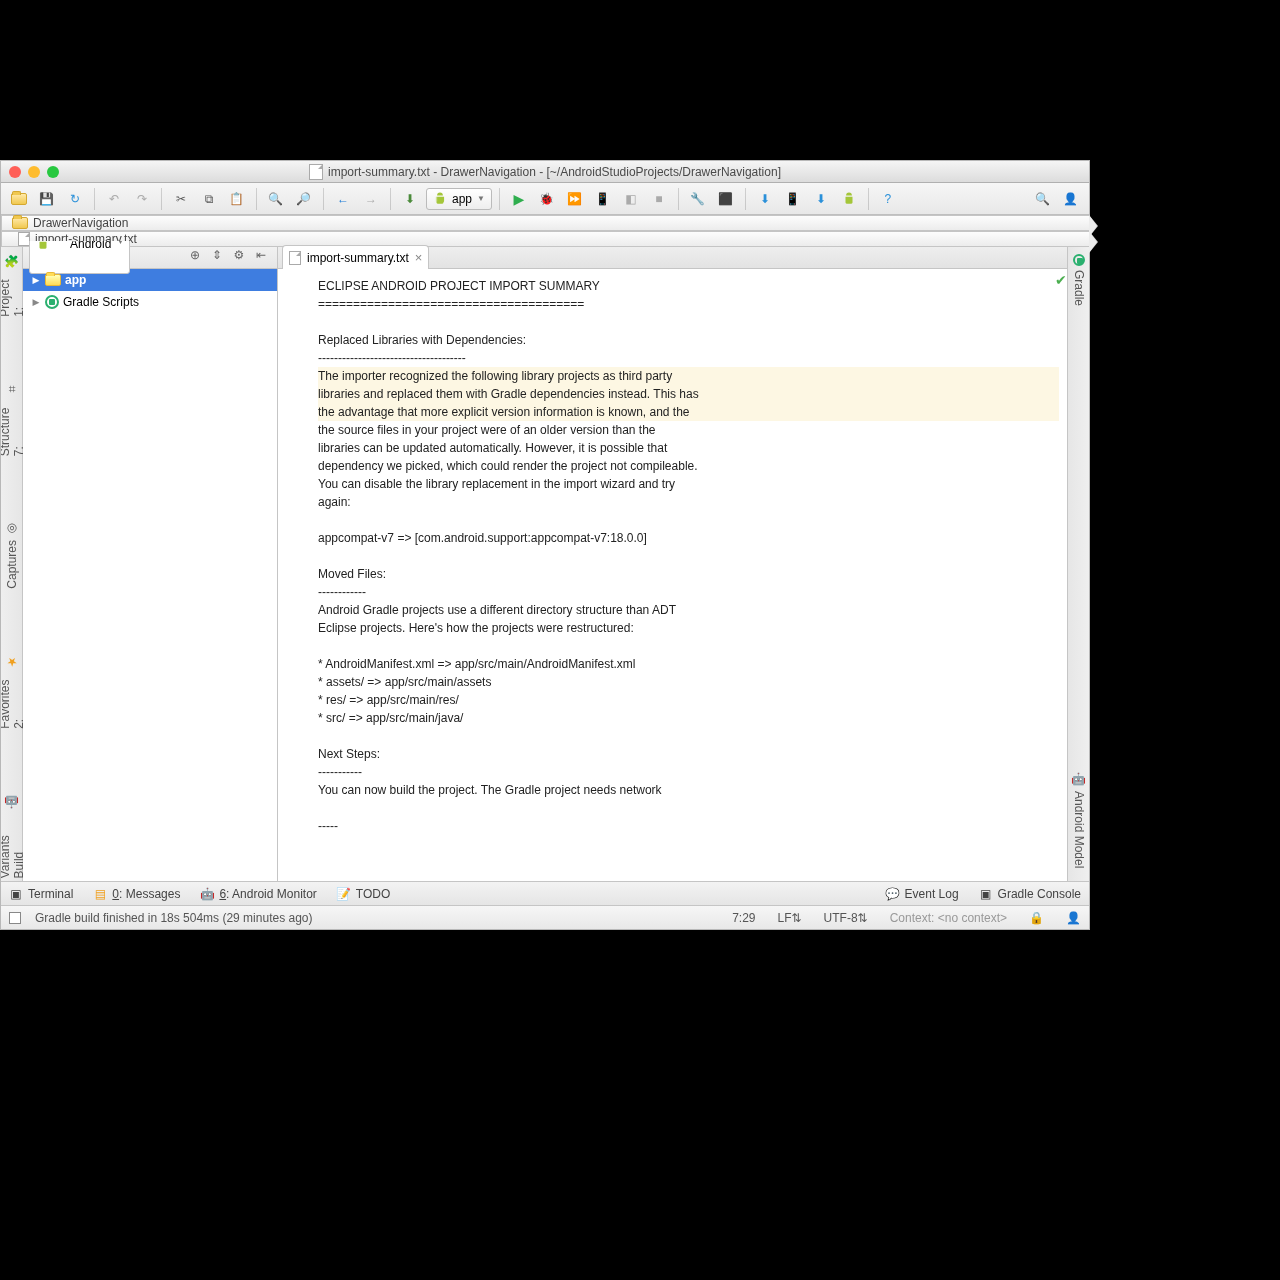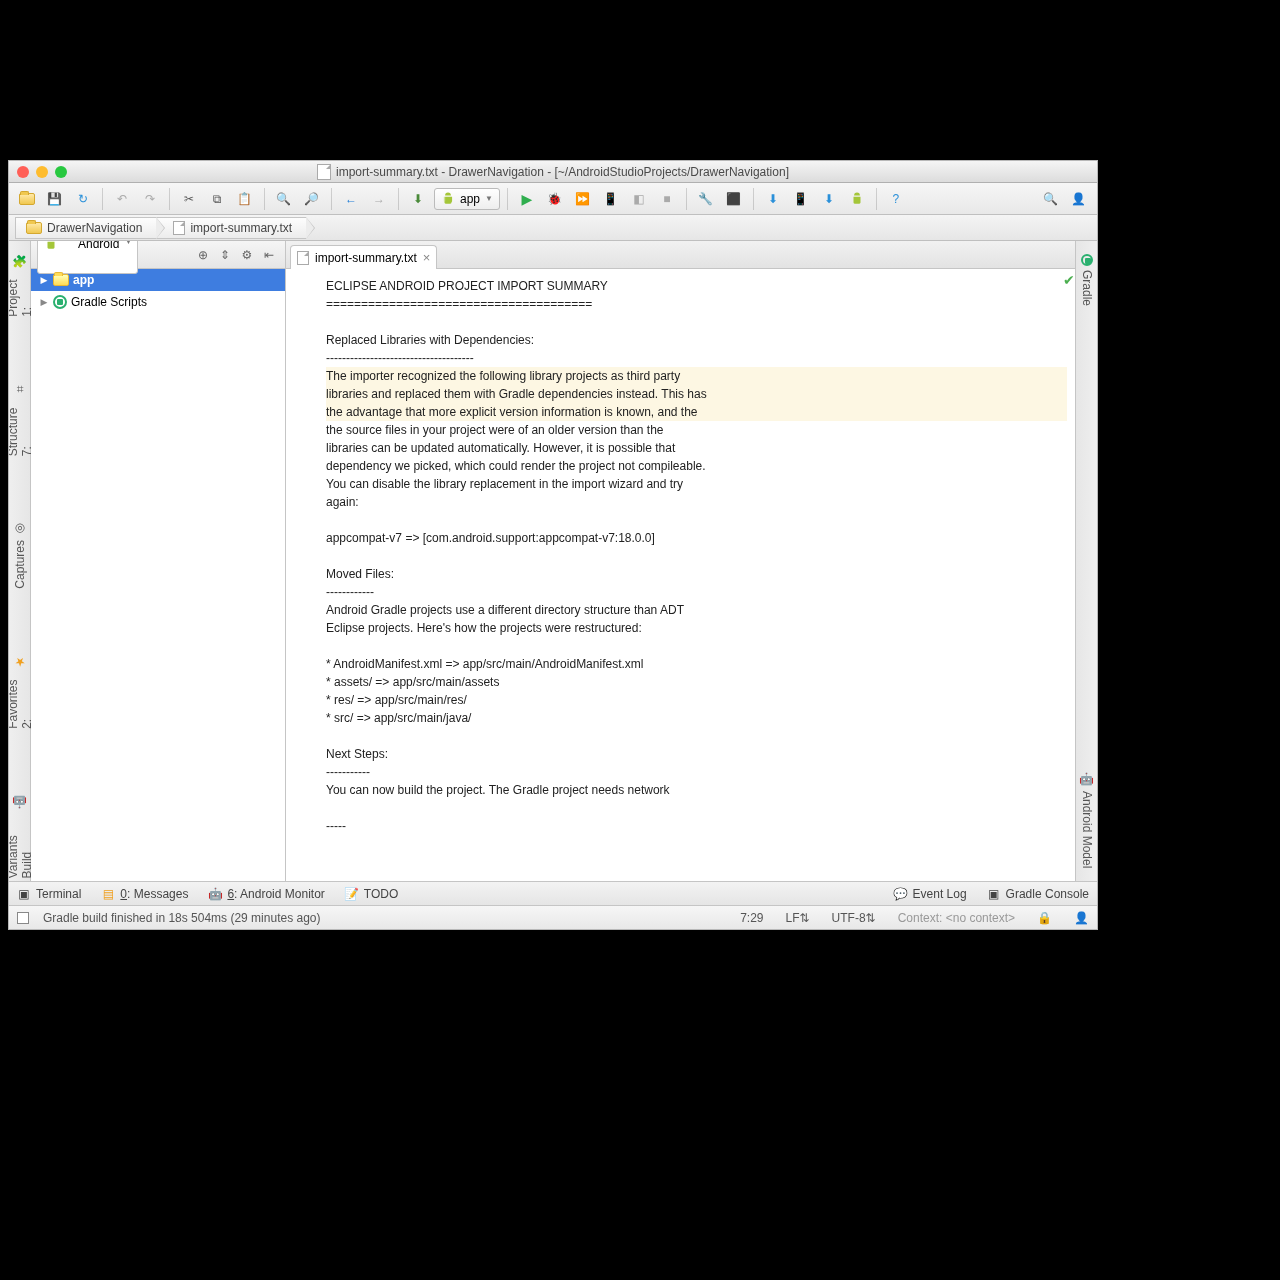--- a/index.html
+++ b/index.html
@@ -1,37 +1,37 @@
 <!DOCTYPE html>
 <html><head>
 <meta charset="utf-8">
 <style>
 *{margin:0;padding:0;box-sizing:border-box;font-family:"Lucida Grande","Helvetica Neue",Arial,sans-serif;font-size:12px;}
 body{background:#000;width:1280px;height:1280px;overflow:hidden;}
-.window{position:absolute;left:8px;top:160px;width:1090px;height:770px;background:#ec4899;display:flex;flex-direction:column;border:1px solid #b8b8b8;}
+.window{position:absolute;left:0;top:160px;width:1090px;height:770px;background:#ec4899;display:flex;flex-direction:column;border:1px solid #b8b8b8;}
 
 .titlebar{height:22px;background:linear-gradient(#f5f5f5,#dcdcdc);border-bottom:1px solid #b0b0b0;display:flex;align-items:center;padding:0 8px;position:relative;}
 .traffic{display:flex;gap:7px;}
 .dot{width:12px;height:12px;border-radius:50%;}
 .dot.red{background:#ff5f57;}
 .dot.yel{background:#febc2e;}
 .dot.grn{background:#28c840;}
 .titlec{position:absolute;left:0;right:0;text-align:center;color:#4a4a4a;font-size:13px;display:flex;align-items:center;justify-content:center;gap:5px;}
 .fileico{width:14px;height:16px;background:#fff;border:1px solid #aaa;position:relative;}
 .fileico::before{content:"";position:absolute;top:0;right:0;width:4px;height:4px;background:linear-gradient(135deg,transparent 48%,#aaa 52%);}
 
 .toolbar{height:32px;background:linear-gradient(#f6f6f6,#e8e8e8);border-bottom:1px solid #bfbfbf;display:flex;align-items:center;padding:0 6px;gap:4px;}
 .tbtn{width:24px;height:24px;display:flex;align-items:center;justify-content:center;color:#555;cursor:pointer;border-radius:3px;}
 .sep{width:1px;height:22px;background:rgba(0,0,0,0.15);margin:0 3px;}
 .modsel{height:22px;background:linear-gradient(#fff,#eee);border:1px solid #bbb;border-radius:3px;display:flex;align-items:center;padding:0 6px;gap:5px;cursor:pointer;}
 .andicon{width:14px;height:14px;position:relative;}
 .andicon svg{width:14px;height:14px;}
 .flex{flex:1;}
 
-.crumbbar{height:26px;background:linear-gradient(#f4f4f4,#e6e6e6);border-bottom:1px solid #bfbfbf;display:flex;align-items:center;padding-left:6px;}
+.crumbbar{height:26px;background:linear-gradient(#f4f4f4,#e6e6e6);border-bottom:1px solid #bfbfbf;display:flex;padding-left:0;flex-direction:column;}
 .crumb{height:22px;display:flex;align-items:center;padding:0 14px 0 10px;gap:5px;color:#444;position:relative;background:linear-gradient(#fdfdfd,#ececec);border:1px solid #c5c5c5;border-right:none;cursor:pointer;}
 .crumb::after{content:"";position:absolute;right:-8px;top:-1px;width:0;height:0;border-top:11px solid transparent;border-bottom:11px solid transparent;border-left:8px solid #ececec;z-index:2;}
 .crumb::before{content:"";position:absolute;right:-9px;top:-1px;width:0;height:0;border-top:11px solid transparent;border-bottom:11px solid transparent;border-left:9px solid #c5c5c5;z-index:1;}
 .folderico{width:16px;height:12px;background:linear-gradient(#ffe9a8,#f0c850);border:1px solid #d4a830;border-radius:2px;position:relative;}
 .folderico::before{content:"";position:absolute;top:-3px;left:0;width:7px;height:3px;background:#f0c850;border:1px solid #d4a830;border-bottom:none;border-radius:2px 2px 0 0;}
 
 .main{flex:1;display:flex;overflow:hidden;}
 .leftedge{width:22px;background:linear-gradient(to right,#efefef,#e6e6e6);border-right:1px solid #c5c5c5;display:flex;flex-direction:column;align-items:center;padding-top:10px;gap:60px;}
 .edgetab{writing-mode:vertical-lr;transform:rotate(180deg);font-size:11px;color:#555;cursor:pointer;display:flex;align-items:center;gap:4px;padding:3px;}
 .rightedge{width:22px;background:linear-gradient(to left,#efefef,#e6e6e6);border-left:1px solid #c5c5c5;display:flex;flex-direction:column;align-items:center;padding-top:10px;}

